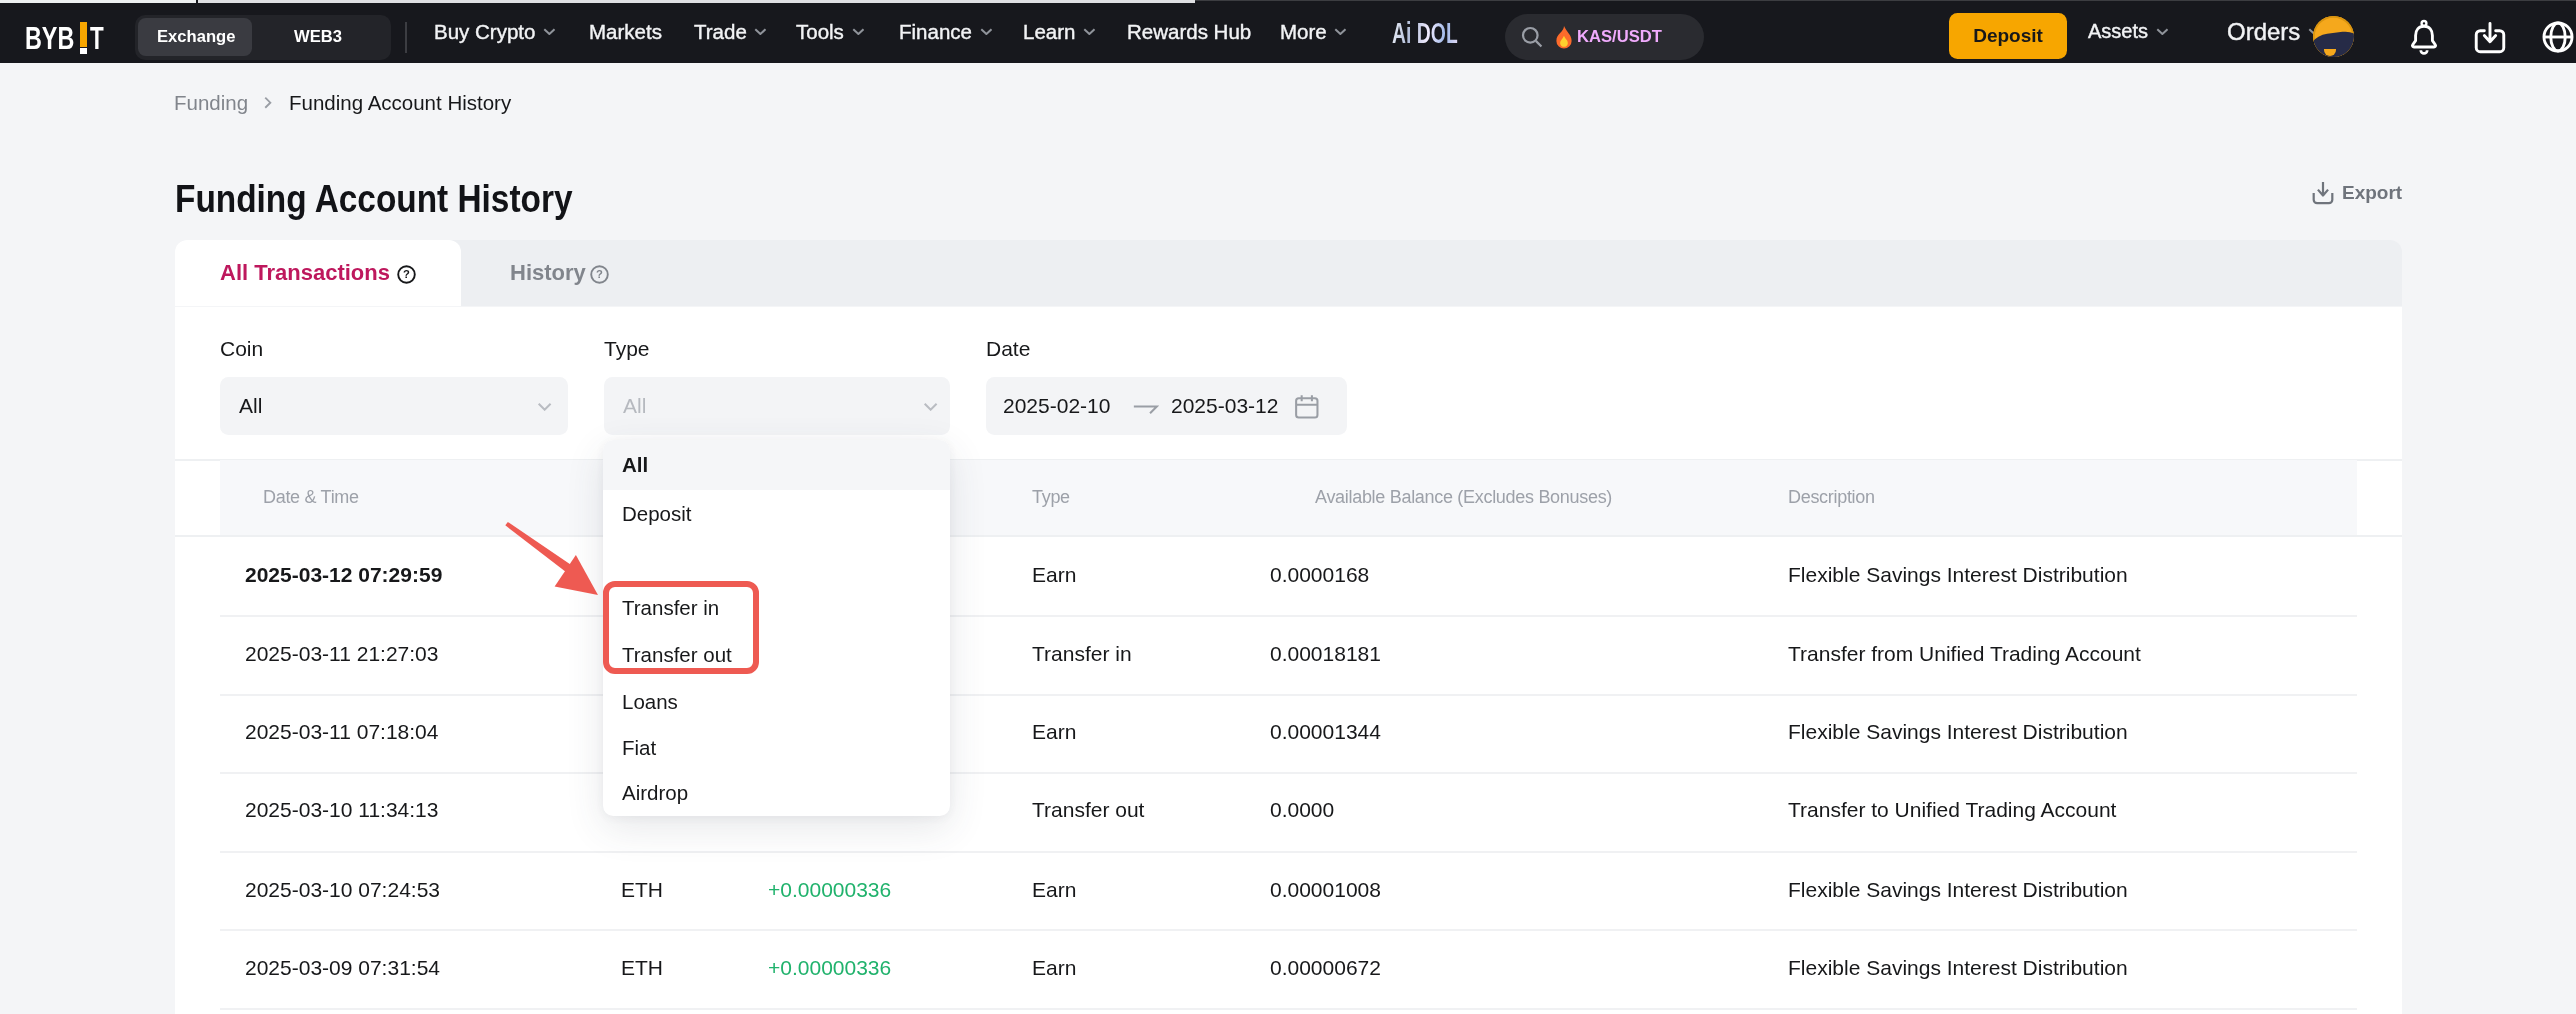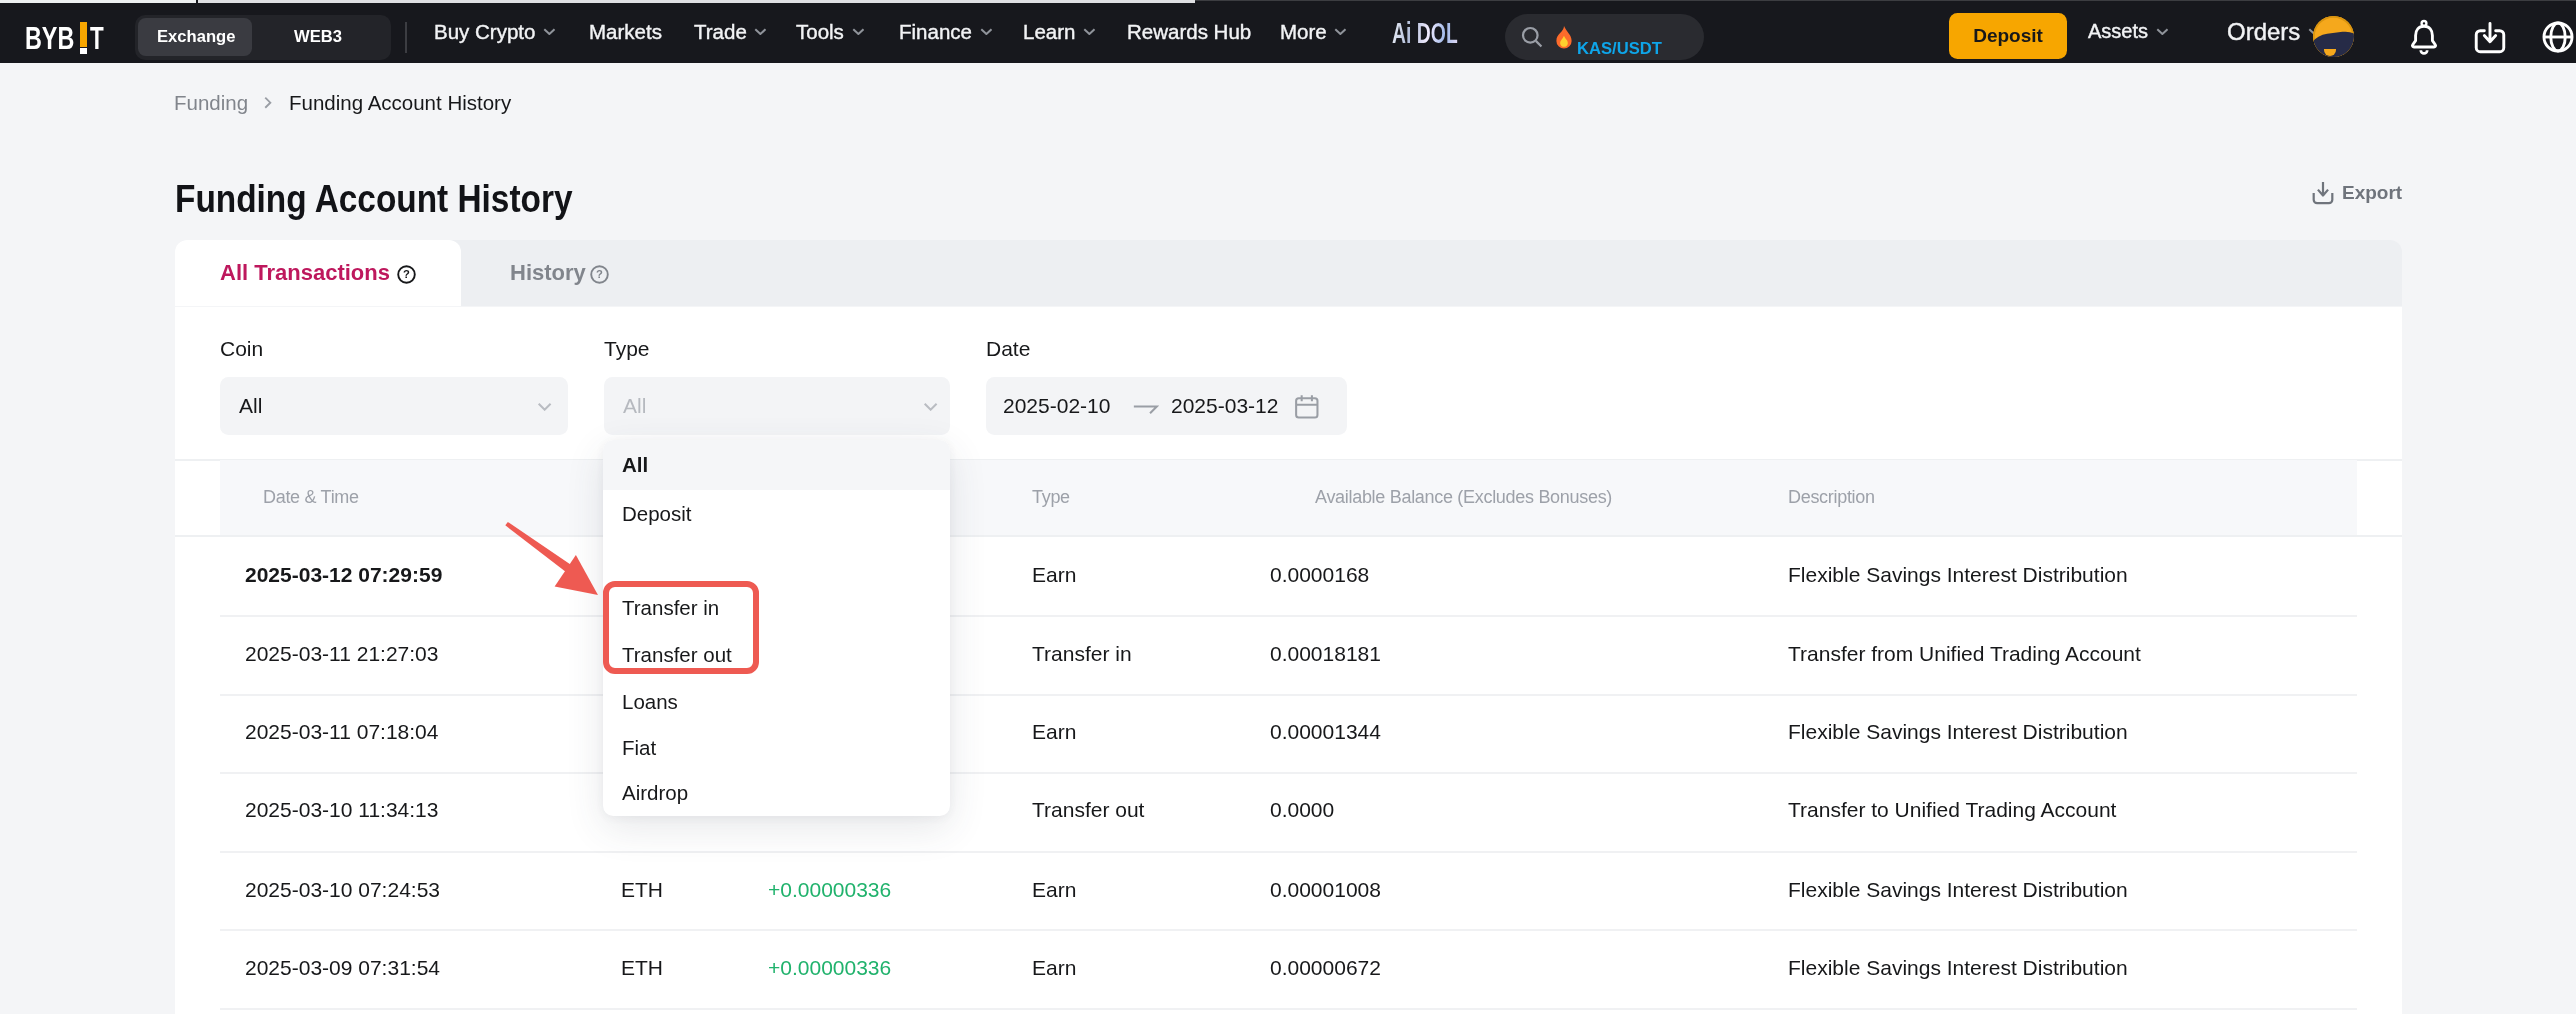--- a/index.html
+++ b/index.html
@@ -101,21 +101,21 @@
     <div class="aidol">Ai DOL</div>
     <div id="search">
       <svg class="abs" style="left:14.5px;top:11px;" width="24" height="24" viewBox="0 0 28 28">
           <circle cx="12" cy="12" r="8.5" fill="none" stroke="#9a9ea6" stroke-width="2.6"></circle>
           <path d="M18.5 18.5 L25 25" stroke="#9a9ea6" stroke-width="2.6"></path>
         </svg>
       <svg class="abs" style="left:48px;top:11px;" width="22" height="25" viewBox="0 0 26 29">
         <path d="M13 1 C13 8 4 10 4 18.5 a9 9 0 0 0 18 0 C22 11.5 16 8 13 1 Z" fill="#fd6b2b"></path>
         <path d="M13 12.5 C14.5 16.5 18 18 17.5 21.8 a4.6 4.6 0 0 1 -9 0 C8.2 18 11 17 13 12.5 Z" fill="#ffd02e"></path>
       </svg>
-      <div class="abs" style="left:72px;top:12px;height:46px;display:flex;align-items:center;color:#0ea5e9;font-size:16.6px;font-weight:700;">KAS/USDT</div>
+      <div class="abs" style="left:72px;top:0;height:46px;display:flex;align-items:center;color:#f0abfc;font-size:16.6px;font-weight:700;">KAS/USDT</div>
     </div>
     <div id="deposit">Deposit</div>
     <div class="nl" style="left:2088px;font-size:20px;">Assets<svg class="chev" viewBox="0 0 15 9">
           <path d="M1.5 1.5 L7.5 7 L13.5 1.5" fill="none" stroke="#8f939a" stroke-width="2.4"></path>
         </svg></div>
     <div class="nl" style="left:2203px;font-size:24px;margin-left:24px;">Orders<svg class="chev" viewBox="0 0 15 9">
           <path d="M1.5 1.5 L7.5 7 L13.5 1.5" fill="none" stroke="#8f939a" stroke-width="2.4"></path>
         </svg></div>
     <div id="avatar">
         <div class="band"></div>

